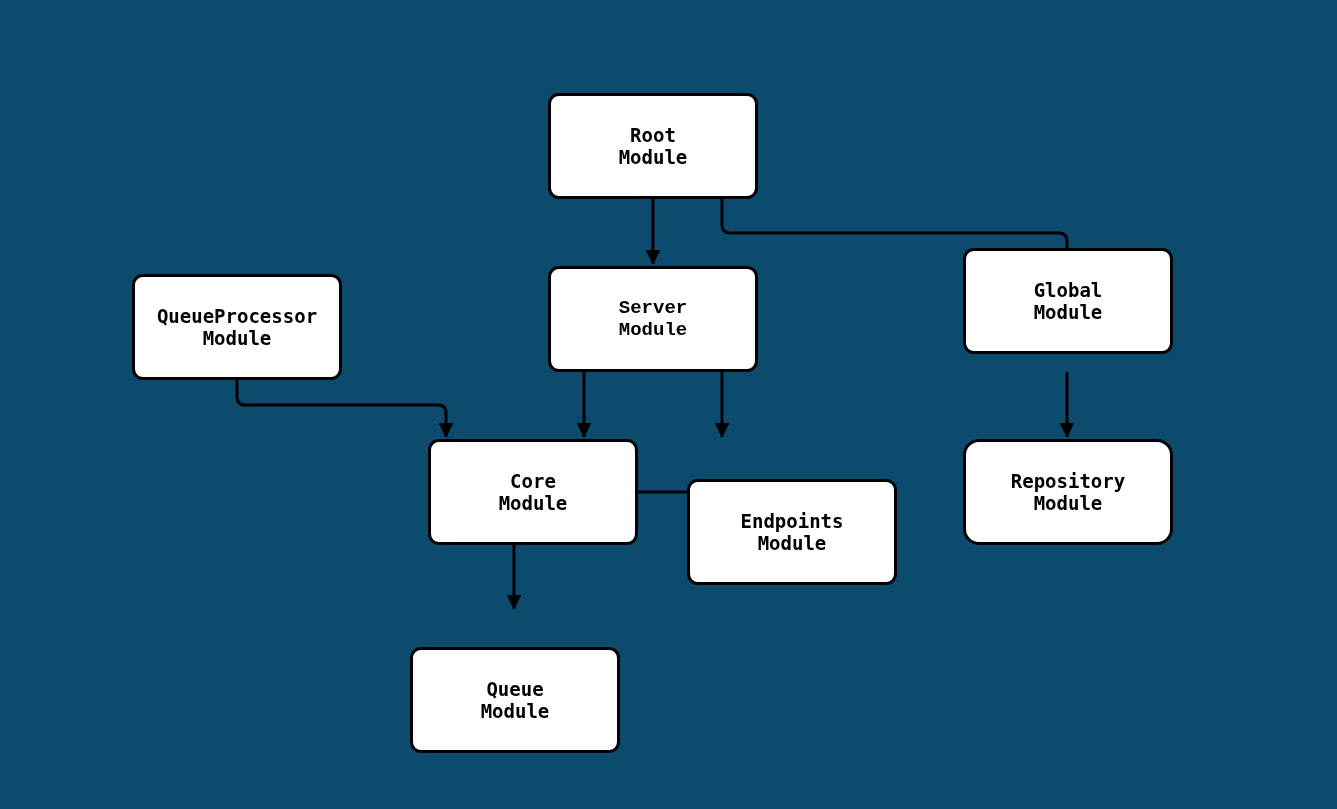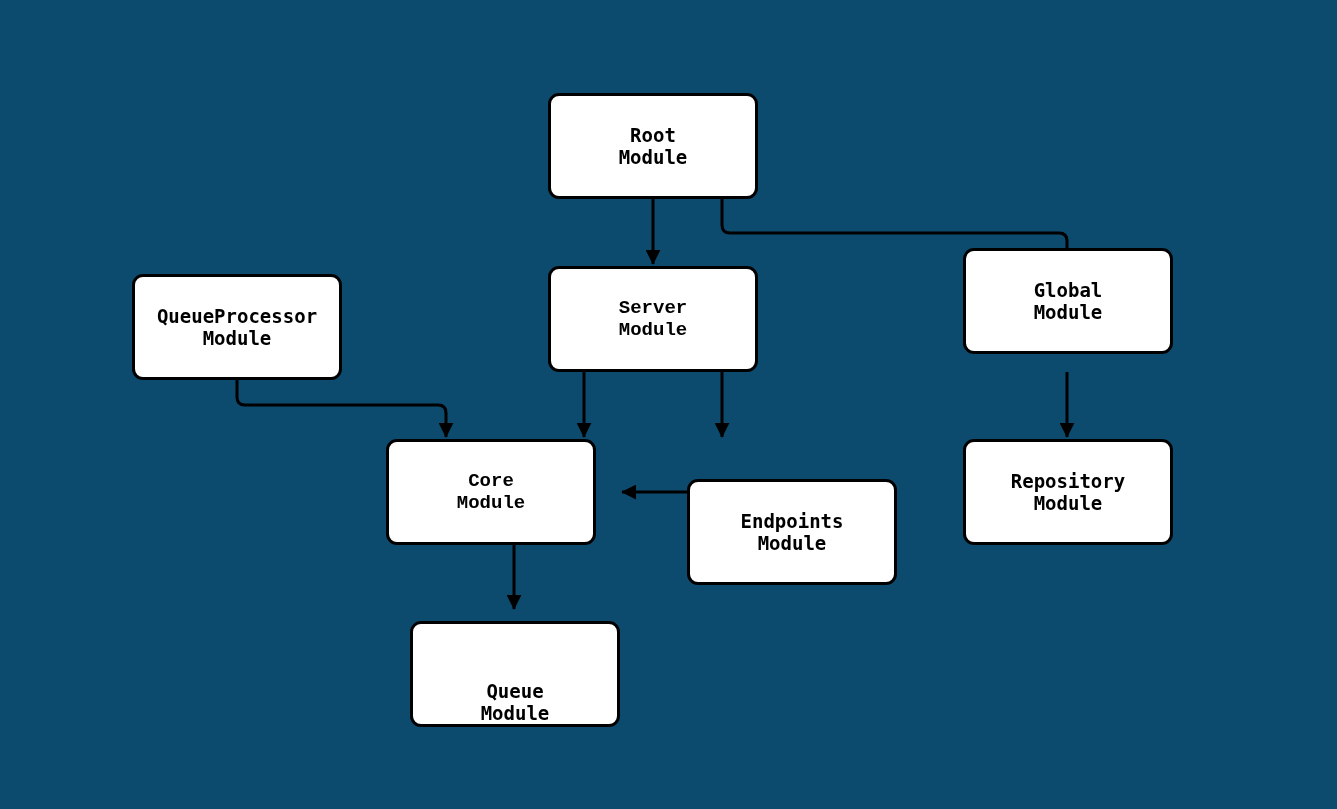--- a/index.html
+++ b/index.html
@@ -43,24 +43,24 @@
     font-weight: bold;
     font-size: 19px;
     line-height: 22px;
     color: #000000;
     letter-spacing: 0px;
   }
   .node-root          { left: 548px; top: 93px;  }
   .node-queueprocessor{ left: 132px; top: 266px; margin-top: 8px; }
   .node-server        { left: 548px; top: 266px; font-family: Liberation Mono, monospace; }
   .node-global        { left: 963px; top: 248px; }
-  .node-core          { left: 386px; top: 439px; font-family: Liberation Mono, monospace; }
+  .node-core          { left: 428px; top: 439px; }
   .node-endpoints     { left: 687px; top: 439px; margin-top: 40px; }
-  .node-repository    { left: 963px; top: 439px; }
-  .node-queue         { left: 410px; top: 621px; justify-content: flex-end; }
+  .node-repository    { left: 963px; top: 439px; border-radius: 16px; }
+  .node-queue         { left: 410px; top: 647px; }
 </style>
 </head>
 <body>
 
 <div class="canvas">
 
   <svg class="edges-layer" width="1337" height="809" viewBox="0 0 1337 809" xmlns="http://www.w3.org/2000/svg">
     <defs>
       <marker id="arrowhead" viewBox="0 0 10 10" refX="9.5" refY="5" markerWidth="5" markerHeight="5" orient="auto-start-reverse">
         <path d="M0,0 L10,5 L0,10 Z" fill="#000000"></path>

